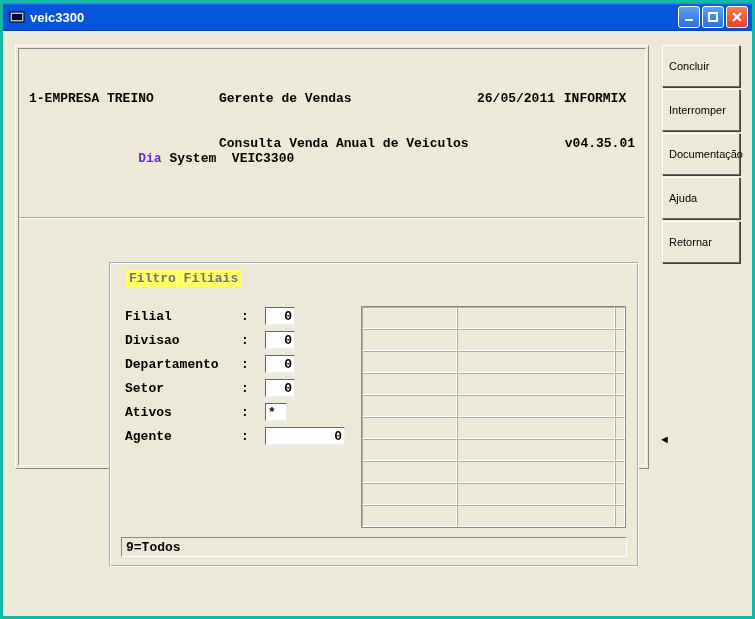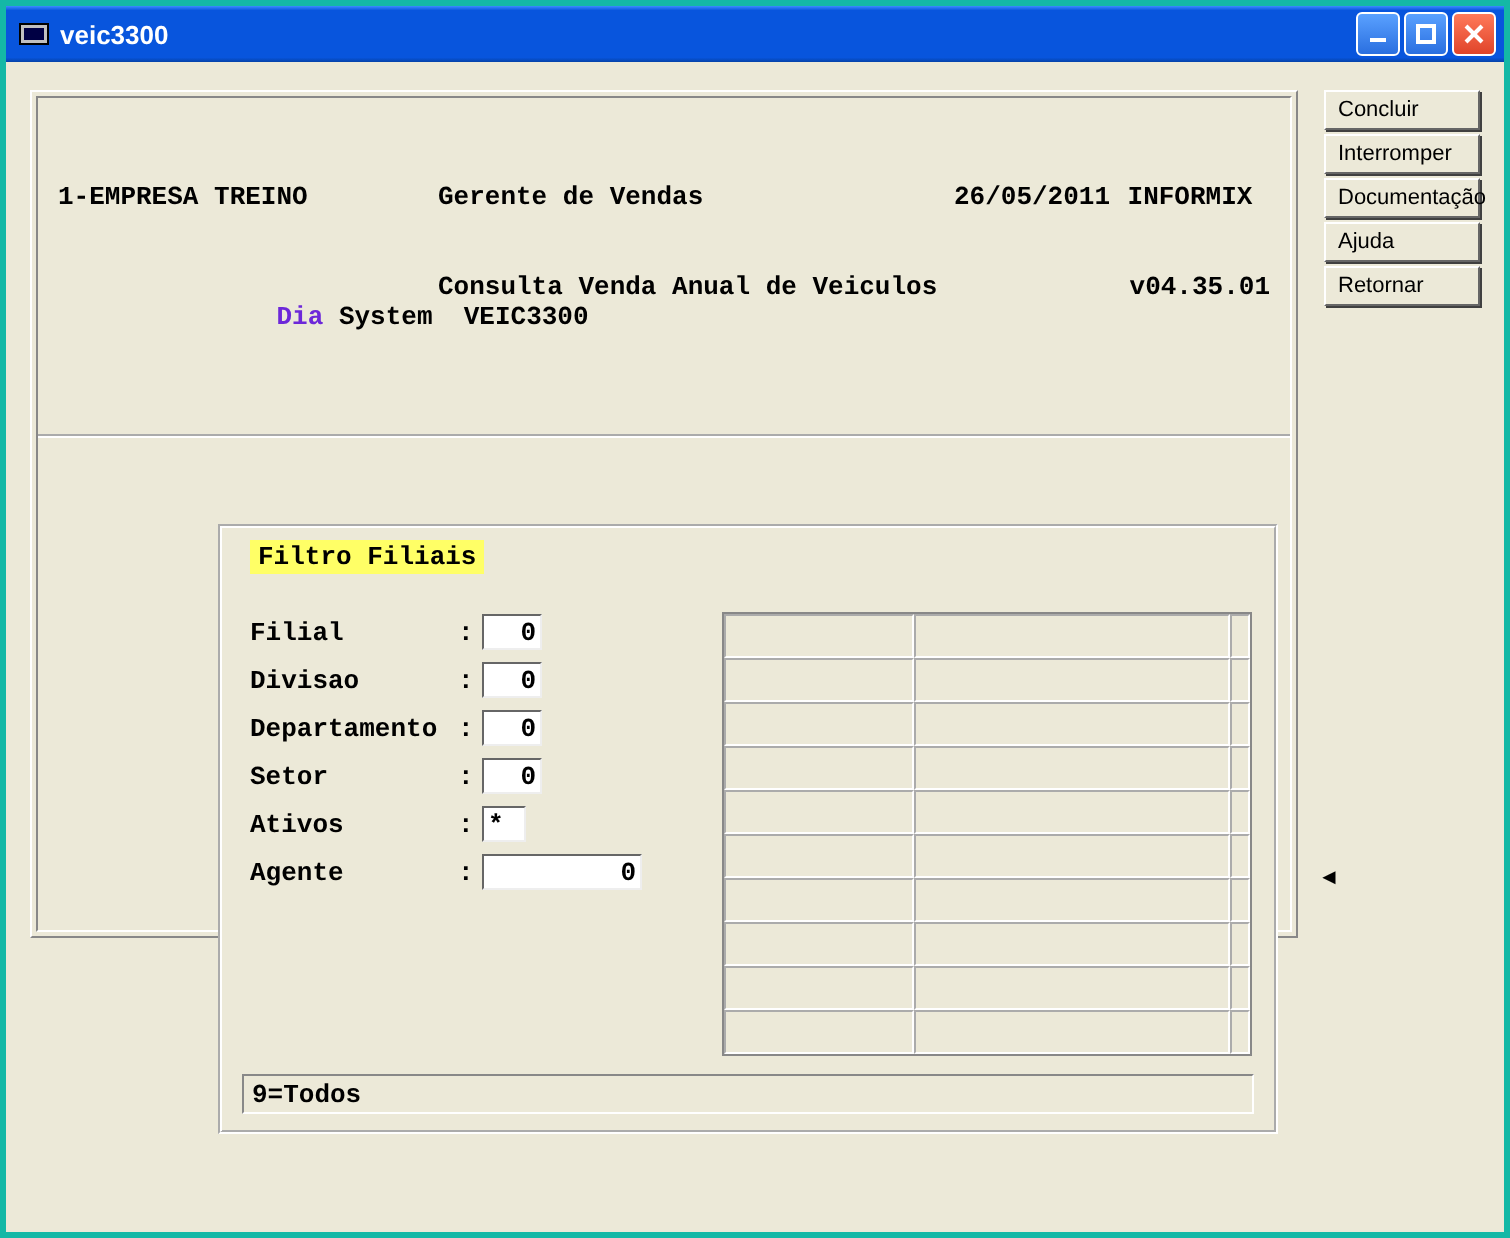--- a/index.html
+++ b/index.html
@@ -74,21 +74,21 @@
     font-family: Tahoma, Arial, sans-serif;
     font-size: 11px;
   }
   .side-btn {
     background: #ece9d8;
     border: 1px solid #888;
     border-top-color:#fff;
     border-left-color:#fff;
     border-right-color:#666;
     border-bottom-color:#666;
-    padding: 3px 6px;
+    padding: 14px 6px;
     text-align: left;
     cursor: default;
     box-shadow: 1px 1px 0 #404040;
   }
 
   .main-panel {
     position: absolute;
     top: 14px;
     left: 12px;
     width: 634px;
@@ -133,35 +133,36 @@
     top: 213px;
     width: 530px;
     height: 305px;
     background: #ece9d8;
     border: 2px groove #fff;
   }
   .box-title {
     position: absolute;
     top: 6px; left: 14px;
     background: #ffff66;
-    color: #000000;
+    color: #737373;
     font-weight: bold;
     padding: 1px 4px;
   }
   .form-rows {
     position: absolute;
     top: 40px;
     left: 14px;
     width: 220px;
   }
   .form-row {
     display: flex;
     align-items: center;
     height: 24px;
     font-weight: bold;
+    gap: 12px;
   }
   .form-row .lbl { width: 104px; white-space: pre; }
   .form-row .colon { width: 12px; }
   .form-row .inp {
     background: #fff;
     border: 1px solid #888;
     border-top-color:#666;
     border-left-color:#666;
     border-right-color:#eee;
     border-bottom-color:#eee;

